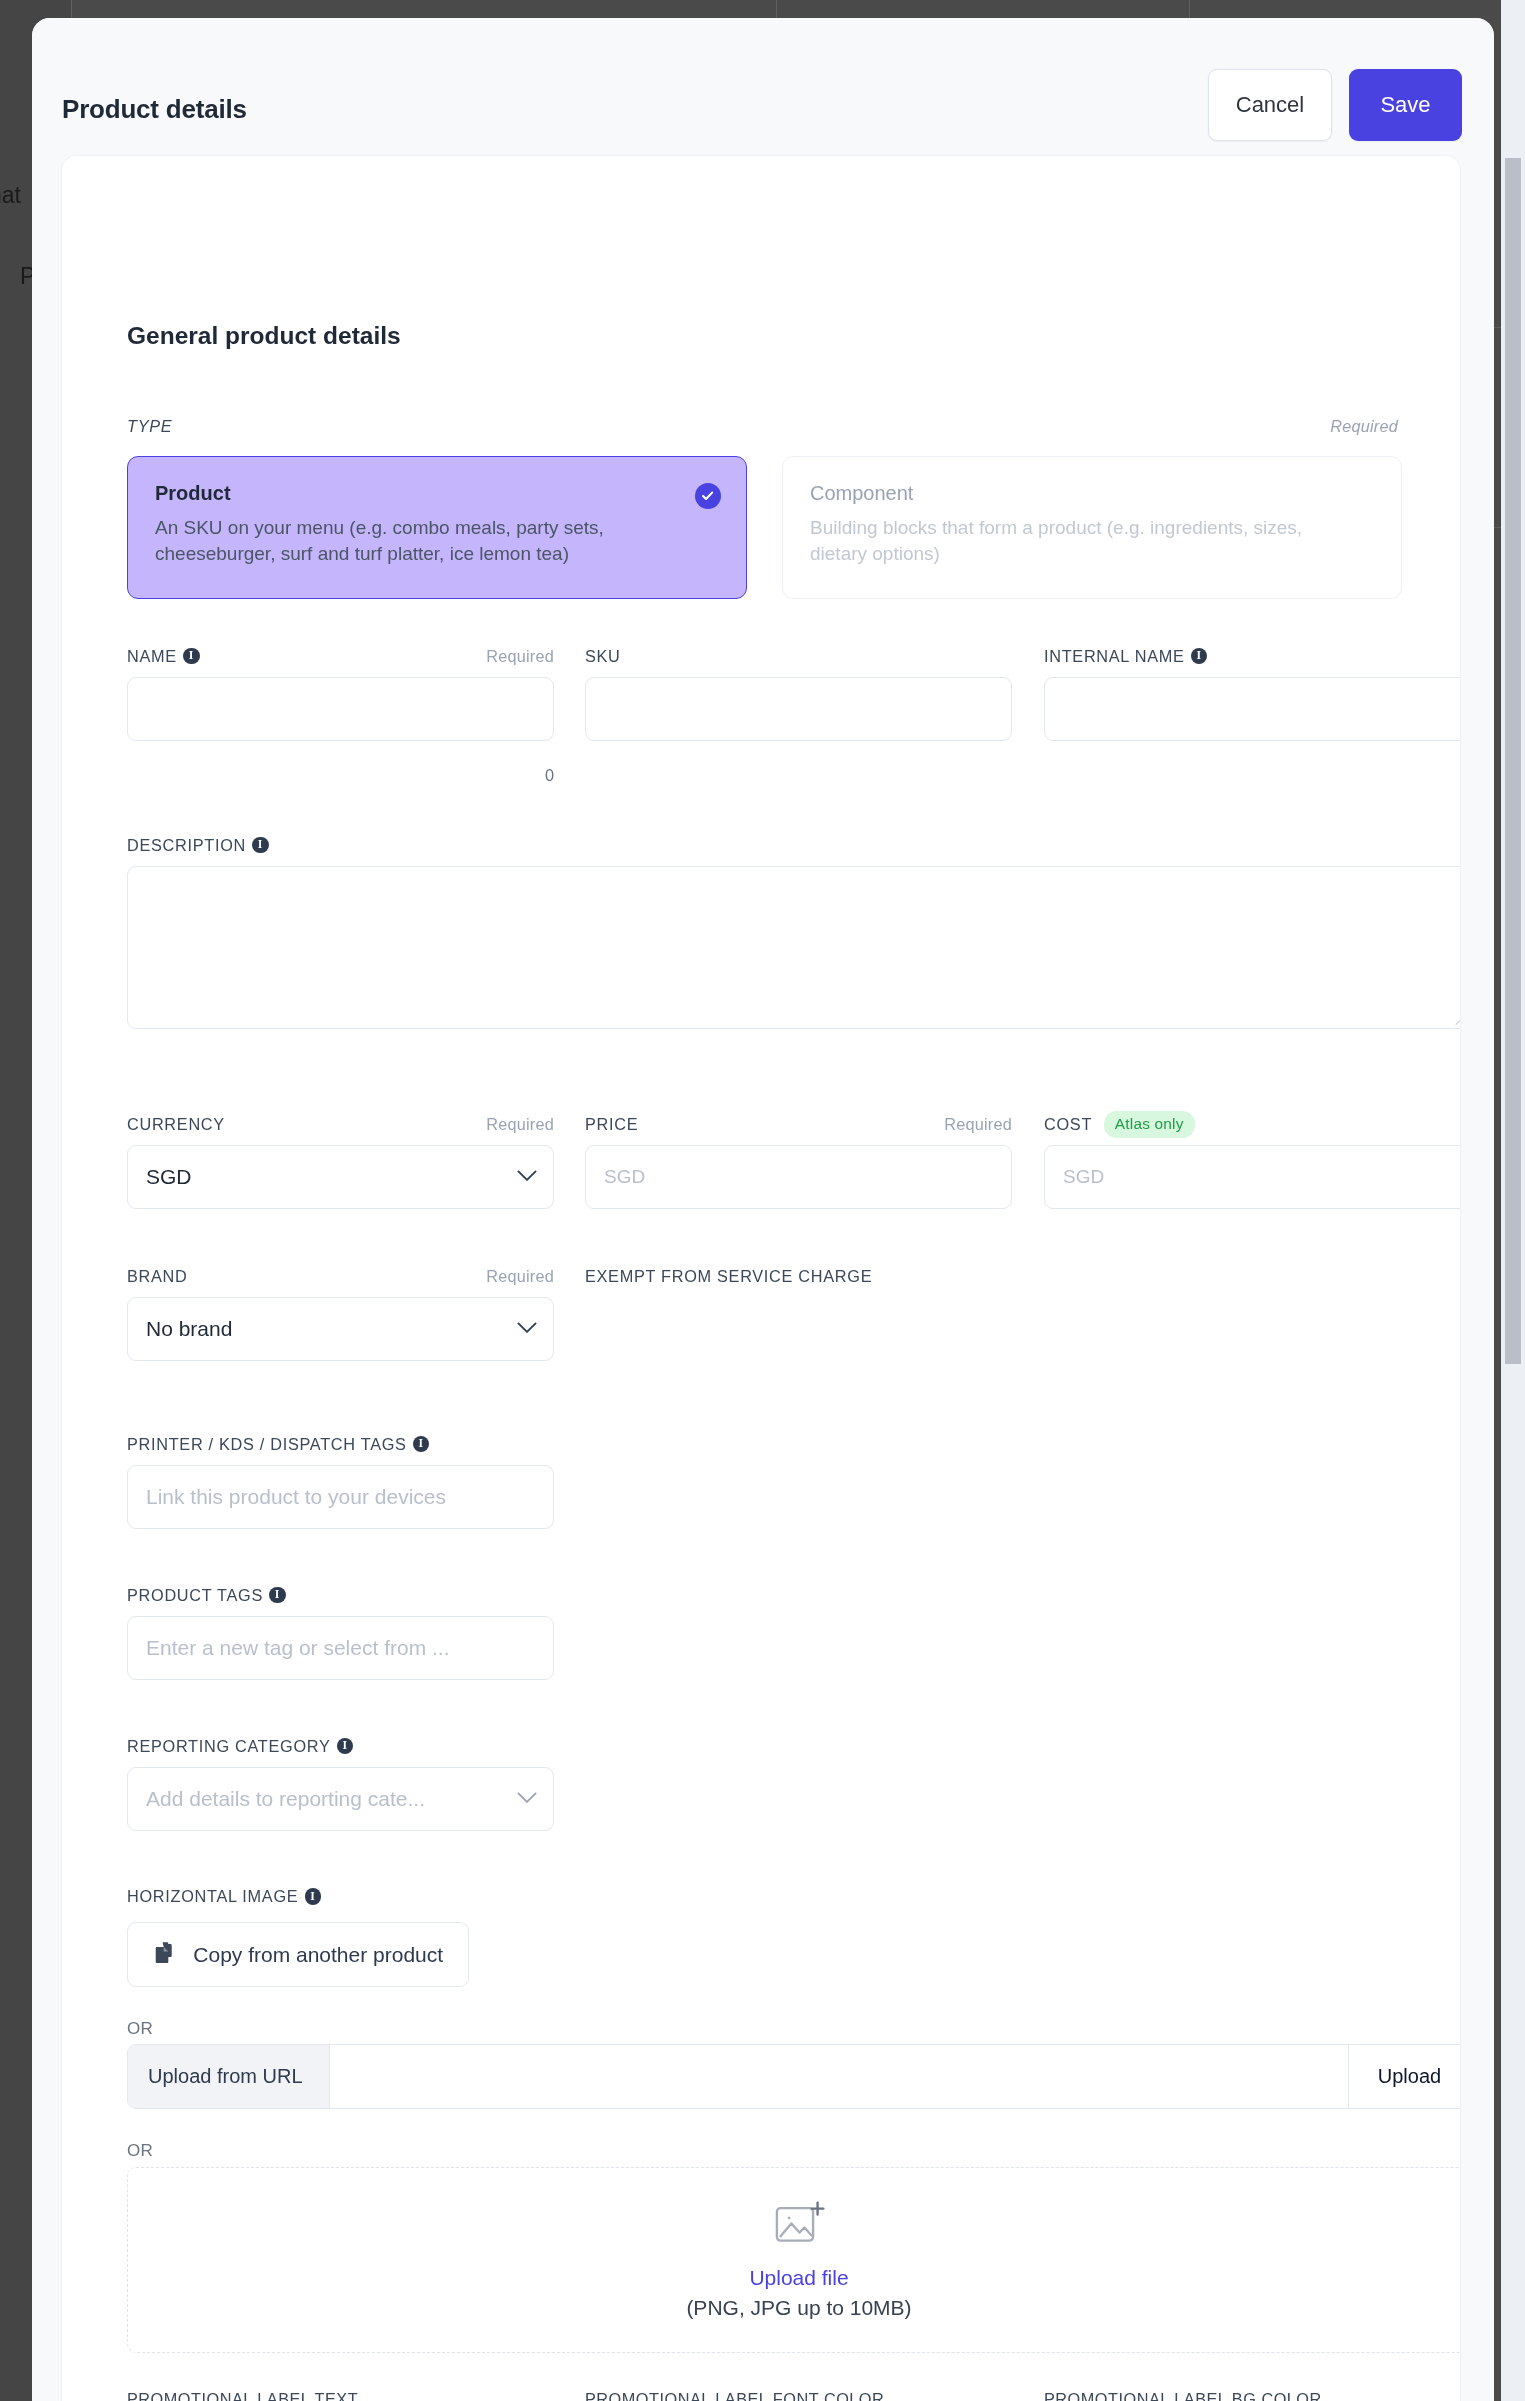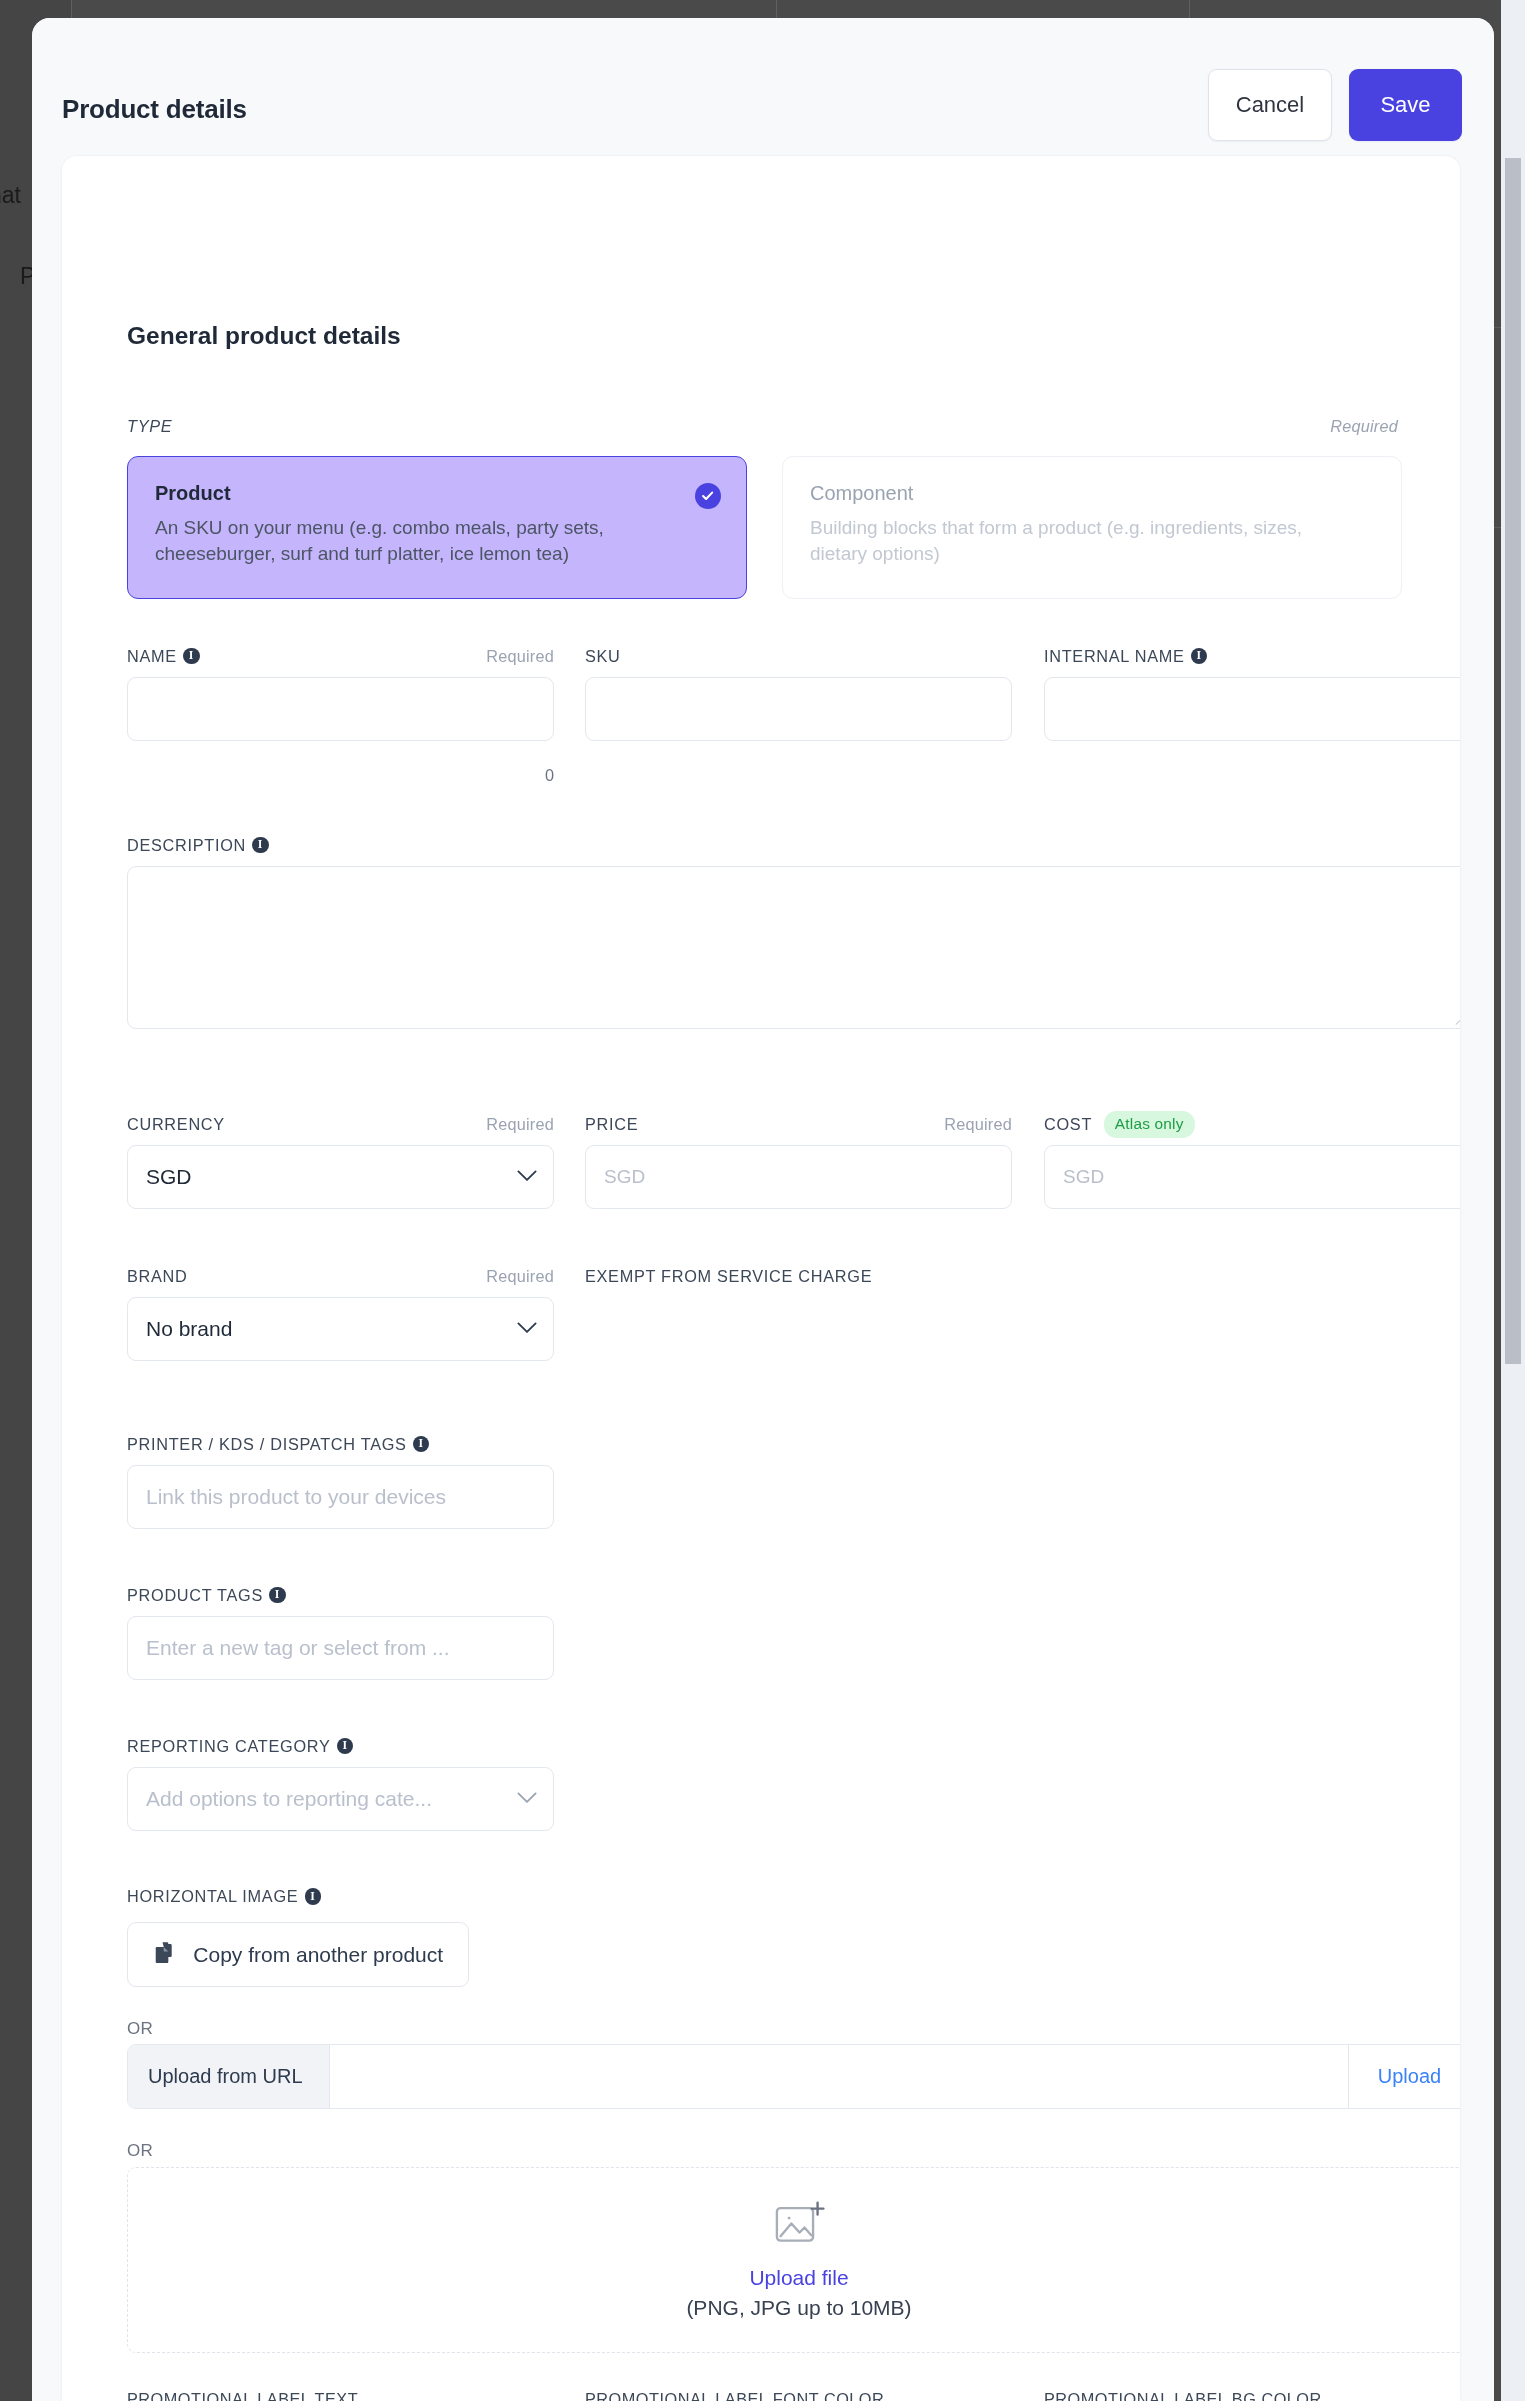--- a/index.html
+++ b/index.html
@@ -468,21 +468,21 @@
     color: #1f2937;
     background: #ffffff;
   }
   .url-upload {
     width: 122px;
     border-left: 0.9px solid #e3e7ee;
     display: flex;
     align-items: center;
     justify-content: center;
     font-size: 20px;
-    color: #3b82f6;
+    color: #0f172a;
     flex: none;
     cursor: pointer;
     background: #ffffff;
   }
 
   
   .dropzone {
     width: 1344px;
     height: 186px;
     border: 1.8px dashed #dfe3ea;
@@ -694,21 +694,21 @@
     </div>
 
     <div class="fg" style="left:65px; top:1580px; width:427px;">
       <div class="fg-head">
         <div class="lbl">
           <span>REPORTING CATEGORY</span>
           <span class="info-icon">i</span>
         </div>
       </div>
       <div class="sel-wrap">
-        <div class="sel placeholder-txt">Add options to reporting cate...</div>
+        <div class="sel placeholder-txt">Add details to reporting cate...</div>
         <span class="chev">
           <svg width="20" height="11.8" viewBox="0 0 22 13">
                 <path d="M1.5 1.5 L11 11 L20.5 1.5" fill="none" stroke="#9aa3b2" stroke-width="2" stroke-linecap="round" stroke-linejoin="round"></path>
               </svg>
         </span>
       </div>
     </div>
 
     <div class="fg" style="left:65px; top:1731px;">
       <div class="lbl">

